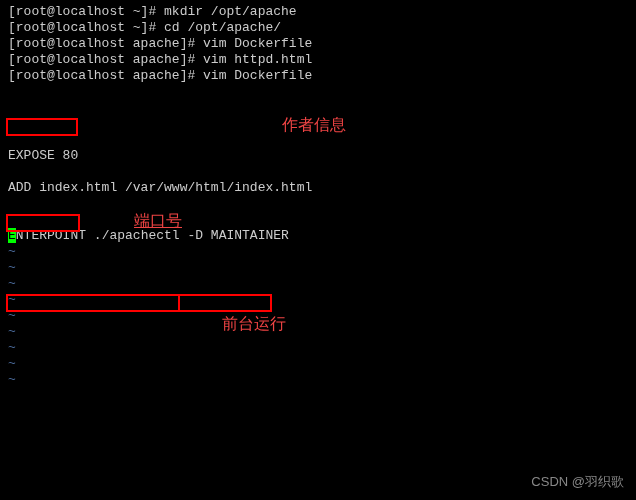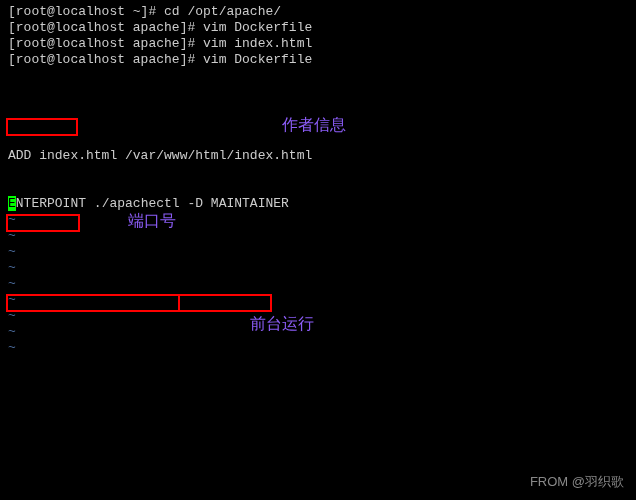--- a/index.html
+++ b/index.html
@@ -16,21 +16,21 @@
       line-height: 16px;
     }
     .line { white-space: pre; }
     .red-box {
       position: absolute;
       border: 2px solid #ff0000;
       pointer-events: none;
     }
     .anno {
       position: absolute;
-      color: #8b5cf6;
+      color: #ef4444;
       font-family: SimSun, sans-serif;
       font-size: 16px;
       pointer-events: none;
     }
     .cursor-green {
       background: #00ff00;
       color: #000;
     }
     .tilde { color: #4a6a9a; }
     .watermark {
@@ -40,35 +40,37 @@
       color: #888;
       font-family: Arial, sans-serif;
       font-size: 13px;
     }
     
     .box-maintainer { left: 6px; top: 118px; width: 72px; height: 18px; }
     .box-expose     { left: 6px; top: 214px; width: 74px; height: 18px; }
     .box-enter      { left: 6px; top: 294px; width: 174px; height: 18px; }
     .box-fg         { left: 178px; top: 294px; width: 94px; height: 18px; }
     .anno-author    { left: 282px; top: 117px; }
-    .anno-port      { left: 128px; top: 213px; }
-    .anno-fore      { left: 222px; top: 316px; margin-left: 28px; }
+    .anno-port      { left: 134px; top: 213px; text-decoration: underline; }
+    .anno-fore      { left: 222px; top: 316px; }
   </style>
 </head>
 <body>
 
 <div>
+  <div class="line">[root@localhost ~]# mkdir /opt/apache</div>
   <div class="line">[root@localhost ~]# cd /opt/apache/</div>
   <div class="line">[root@localhost apache]# vim Dockerfile</div>
-  <div class="line">[root@localhost apache]# vim index.html</div>
+  <div class="line">[root@localhost apache]# vim httpd.html</div>
   <div class="line">[root@localhost apache]# vim Dockerfile</div>
   <div class="line">&nbsp;</div>
   <div class="line">&nbsp;</div>
   <div class="line">&nbsp;</div>
   <div class="line">&nbsp;</div>
+  <div class="line">EXPOSE 80</div>
   <div class="line">&nbsp;</div>
   <div class="line">ADD index.html /var/www/html/index.html</div>
   <div class="line">&nbsp;</div>
   <div class="line">&nbsp;</div>
   <div class="line"><span class="cursor-green">E</span><span>NTERPOINT ./apachectl -D MAINTAINER</span></div>
   <div class="line tilde">~</div>
   <div class="line tilde">~</div>
   <div class="line tilde">~</div>
   <div class="line tilde">~</div>
   <div class="line tilde">~</div>
@@ -80,13 +82,13 @@
 
 <div class="red-box box-maintainer"></div>
 <div class="red-box box-expose"></div>
 <div class="red-box box-enter"></div>
 <div class="red-box box-fg"></div>
 
 <div class="anno anno-author">作者信息</div>
 <div class="anno anno-port">端口号</div>
 <div class="anno anno-fore">前台运行</div>
 
-<div class="watermark">FROM @羽织歌</div>
+<div class="watermark">CSDN @羽织歌</div>
 
 </body></html>

